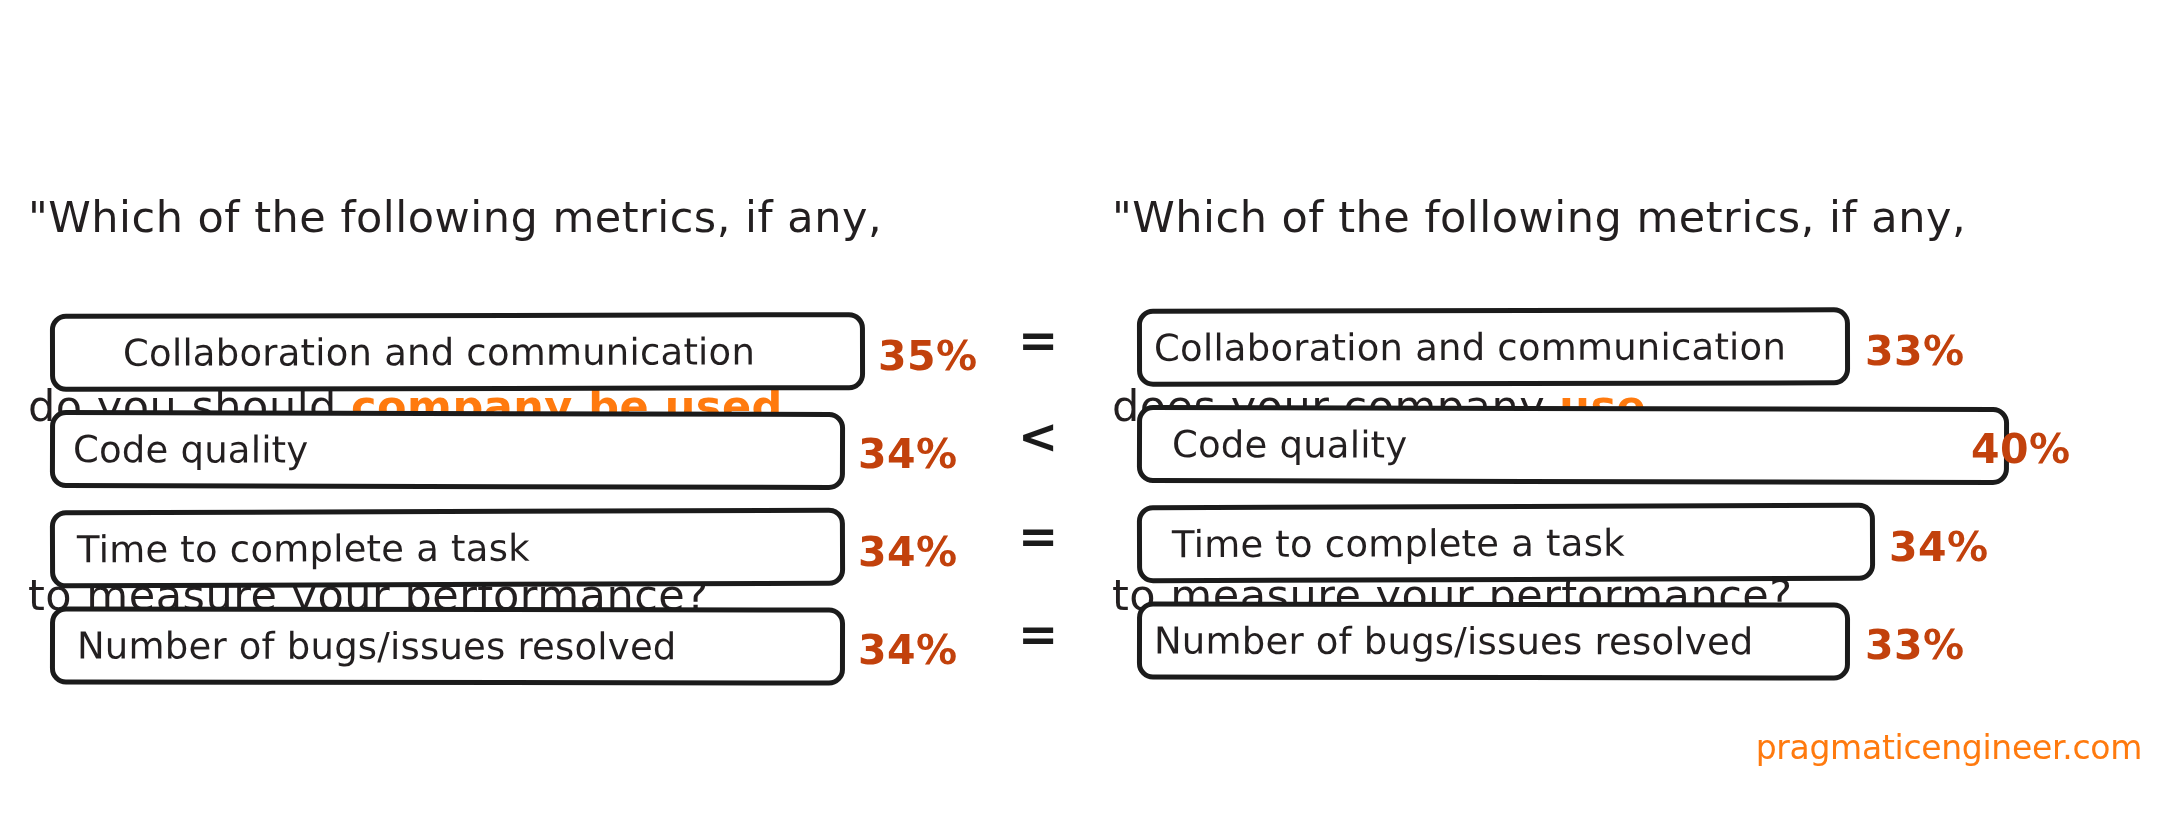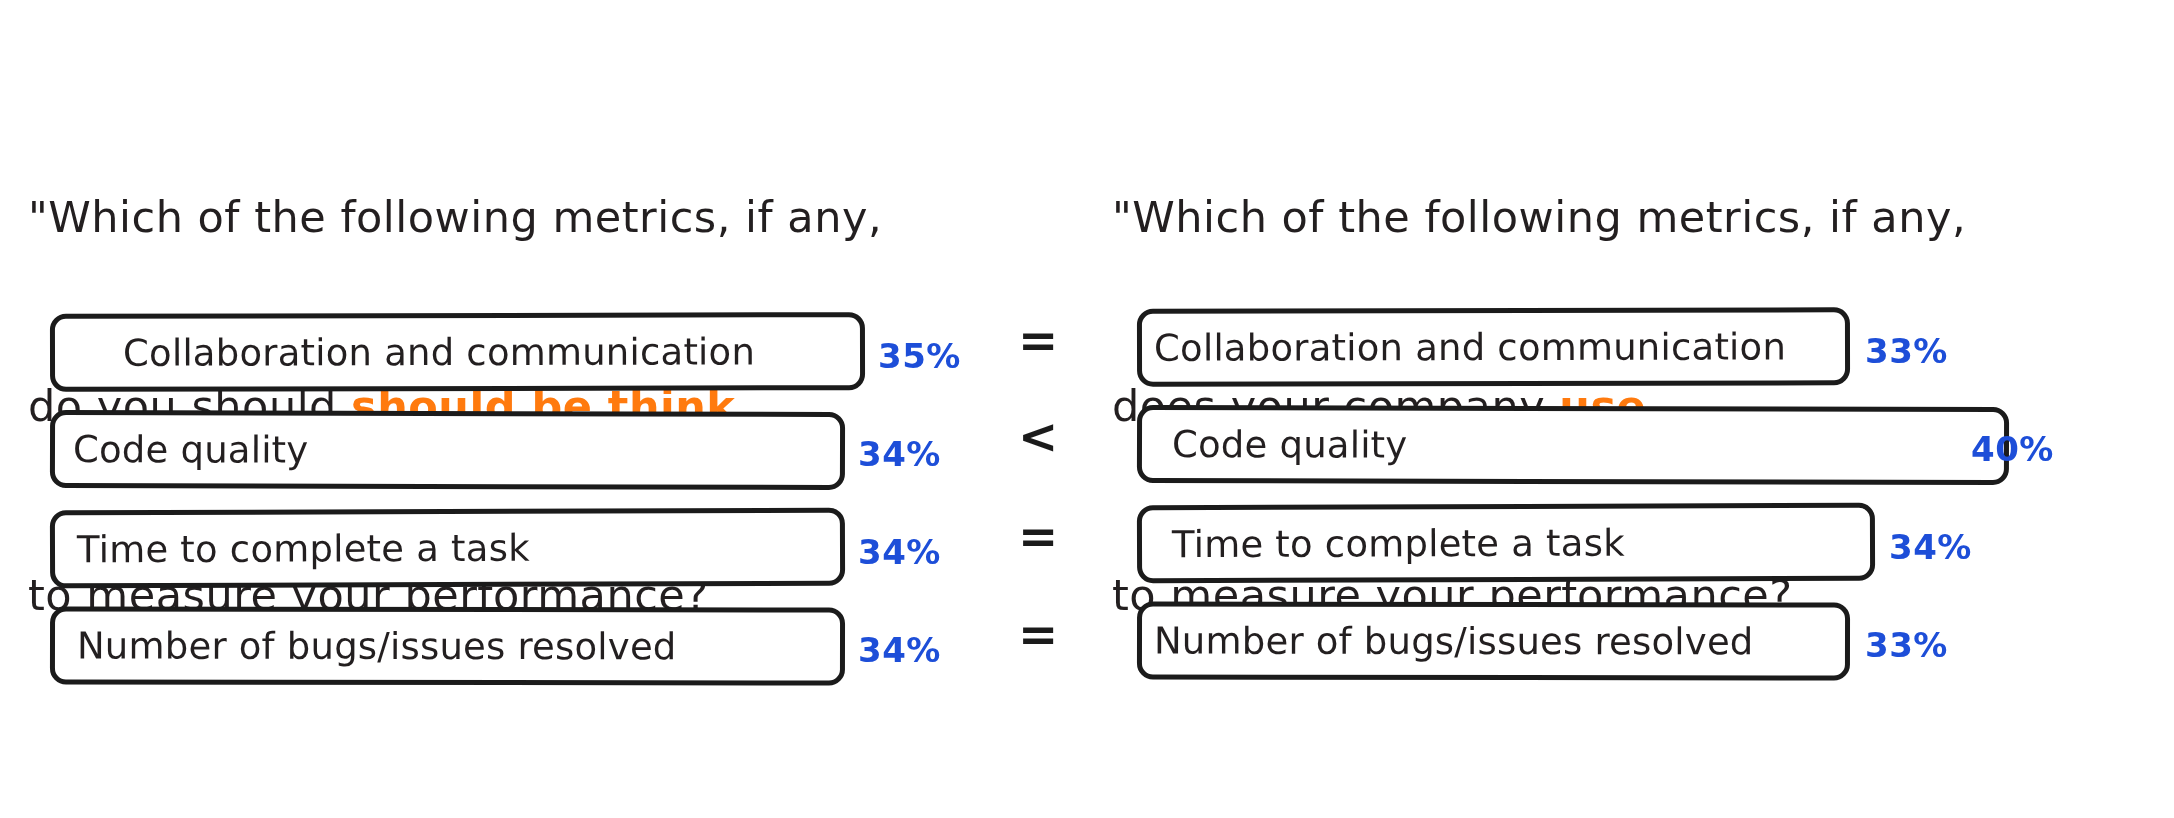--- a/index.html
+++ b/index.html
@@ -64,23 +64,23 @@
     color: #231f20;
     white-space: nowrap;
     letter-spacing: 0.2px;
   }
 
   .pct {
     position: absolute;
     top: 50%;
     transform: translateY(-52%);
     font-family: "DejaVu Sans", sans-serif;
-    font-size: 34px;
+    font-size: 41px;
     font-weight: 700;
-    color: #1d4ed8;
+    color: #c2410c;
     white-space: nowrap;
     letter-spacing: 0.5px;
   }
 
   .op {
     position: absolute;
     font-family: "DejaVu Sans", sans-serif;
     font-size: 48px;
     font-weight: 700;
     color: #1b1b1b;
@@ -99,21 +99,21 @@
     white-space: nowrap;
   }
 </style>
 </head>
 <body>
 
 <div id="canvas">
 
   <div class="panel-title title-left">
     <div>"Which of the following metrics, if any,</div>
-    <div><span>do you should </span><span class="hl">should be think</span></div>
+    <div><span>do you should </span><span class="hl">company be used</span></div>
     <div>to measure your performance?</div>
   </div>
 
   <div class="panel-title title-right">
     <div>"Which of the following metrics, if any,</div>
     <div><span>does your company </span><span class="hl">use</span></div>
     <div>to measure your performance?</div>
   </div>
 
   <div class="panel">
@@ -178,14 +178,15 @@
     </div>
 
     <div class="row" style="left:1137px; top:602px; width:1000px;">
       <div class="bar skew-c" style="width:713px; padding-left:12px;">
         <span class="bar-label">Number of bugs/issues resolved</span>
       </div>
       <span class="pct" style="left:728px;">33%</span>
     </div>
   </div>
 
+  <div class="footer">pragmaticengineer.com</div>
 
 </div>
 
 </body></html>

